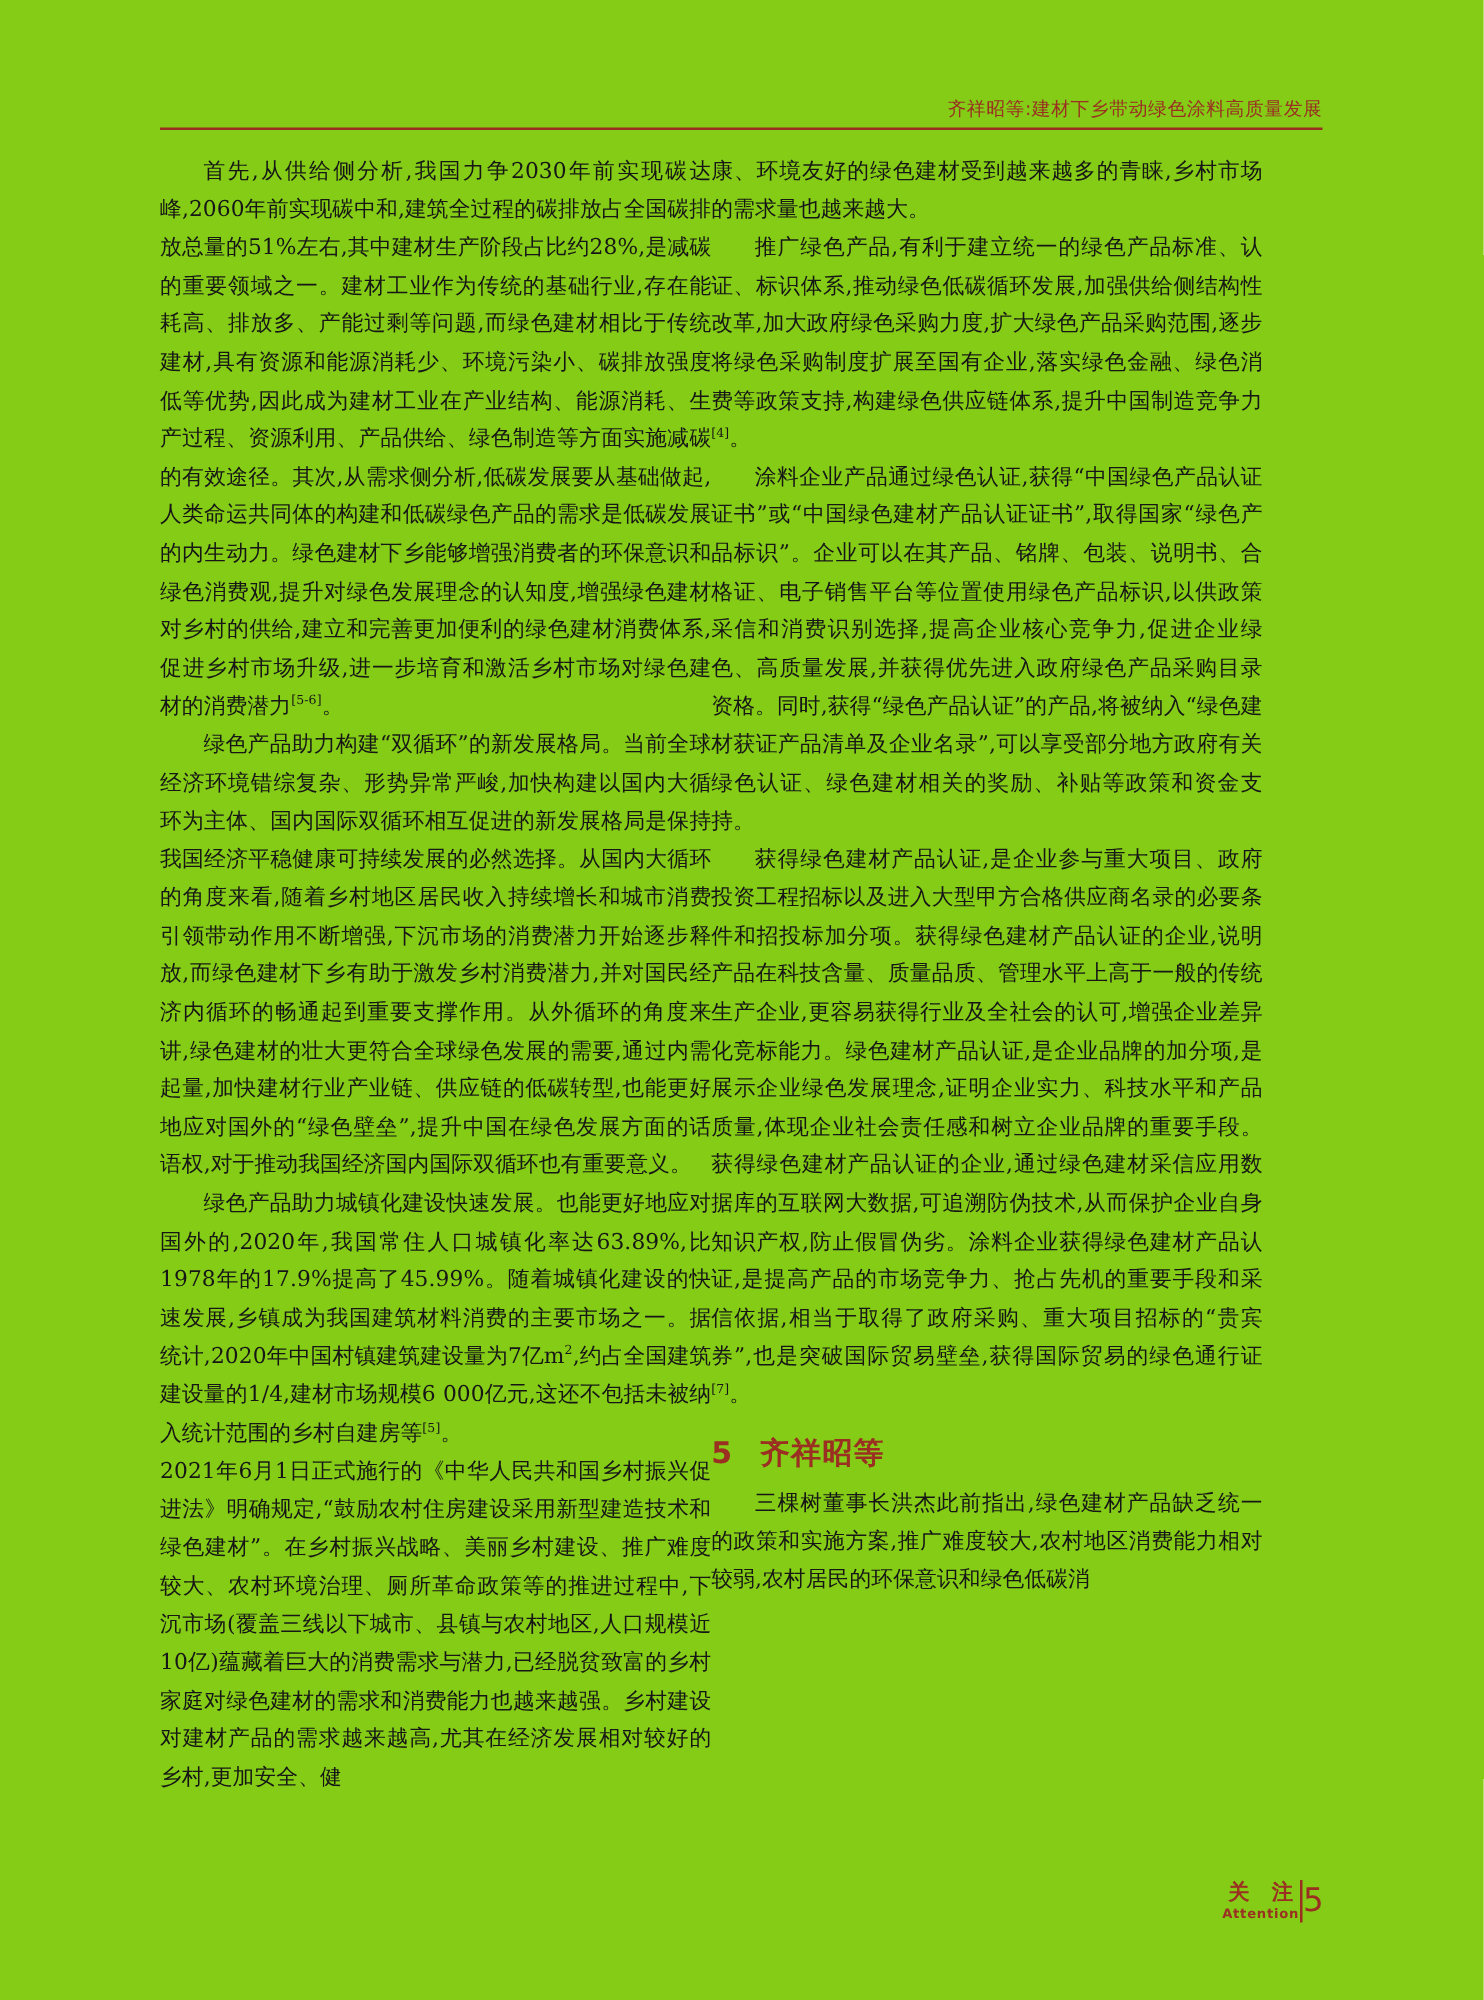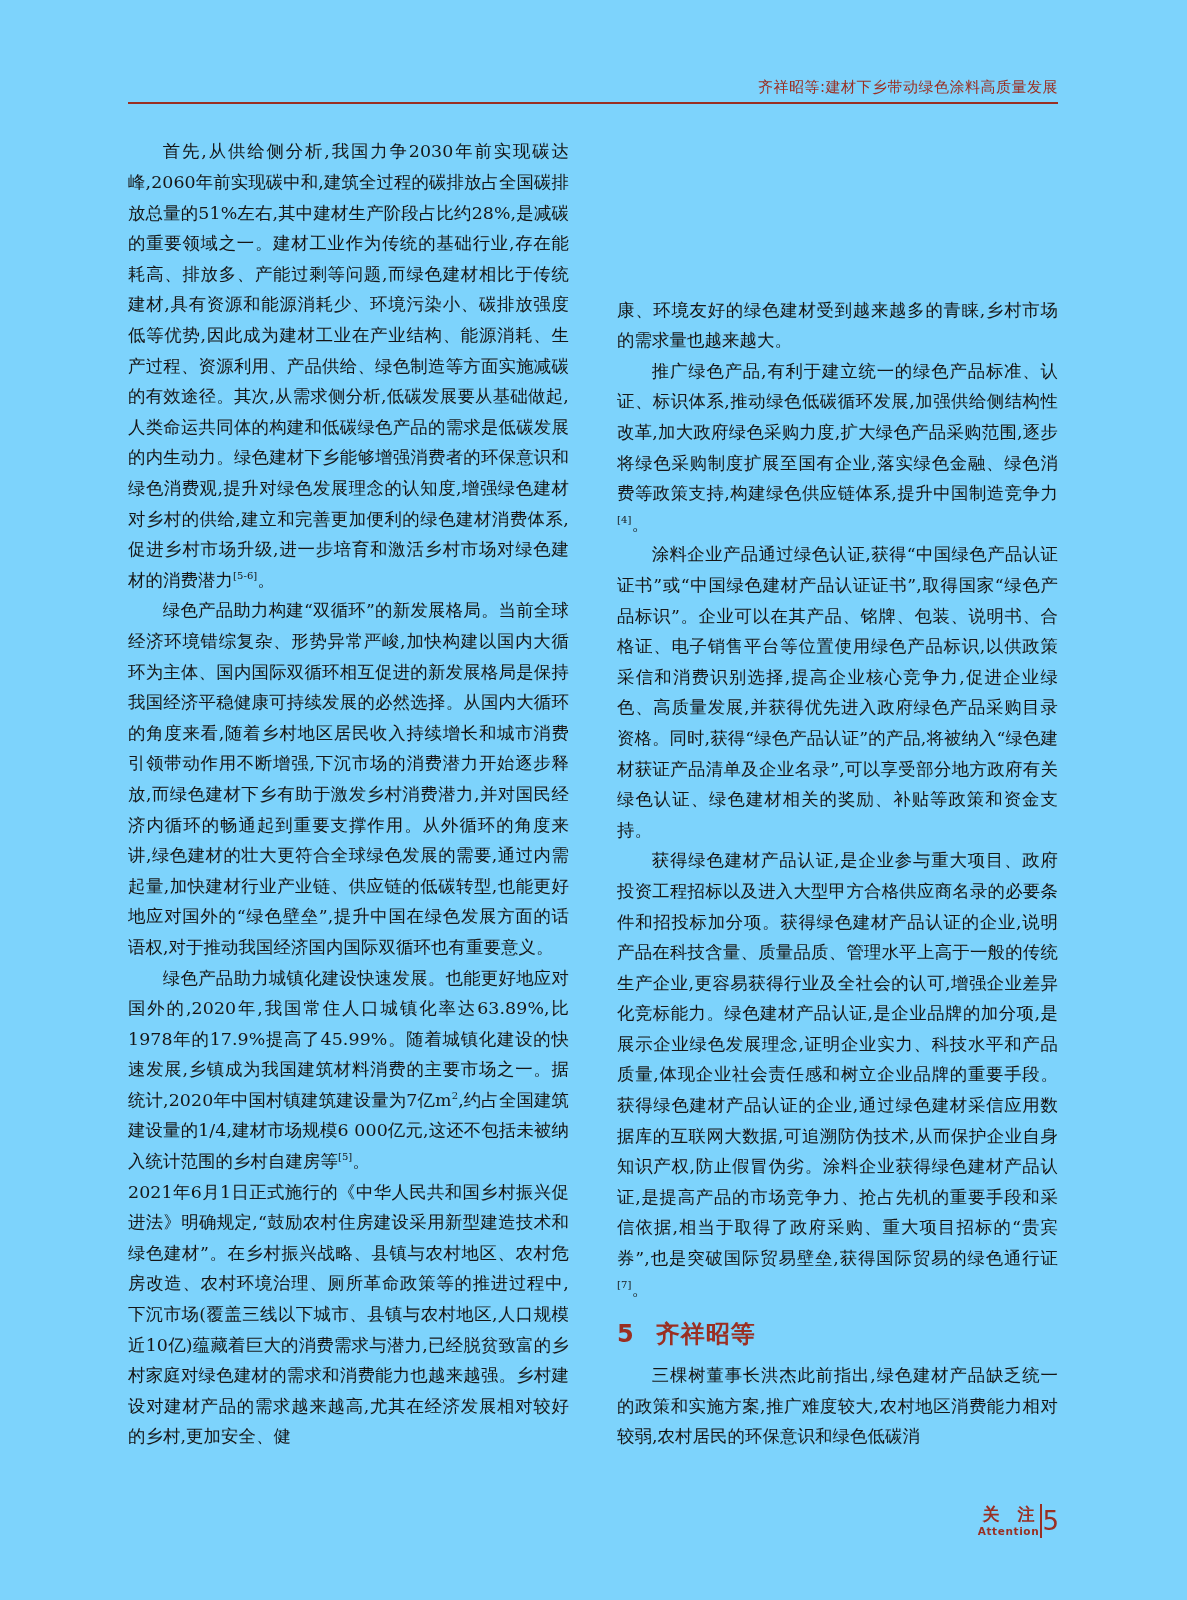--- a/index.html
+++ b/index.html
@@ -7,21 +7,21 @@
     padding: 0;
     background: #ffffff;
   }
   body {
     font-family: "DejaVu Serif", "Liberation Serif", serif;
   }
   .page {
     position: relative;
     width: 1187px;
     height: 1600px;
-    background: #7dd3fc;
+    background: #84cc16;
     box-sizing: border-box;
     overflow: hidden;
   }
   
   .header {
     position: absolute;
     top: 78px;
     left: 128px;
     width: 930px;
     height: 26px;
@@ -39,22 +39,20 @@
     font-family: "DejaVu Sans", "Liberation Sans", sans-serif;
   }
   
   .columns {
     position: absolute;
     top: 122px;
     left: 128px;
     width: 930px;
     height: 1330px;
     display: flex;
-    gap: 48px;
-    align-items: flex-end;
   }
   .col {
     width: 441px;
   }
   p.para {
     margin: 0 0 0 0;
     font-size: 17.4px;
     line-height: 30.6px;
     text-align: justify;
     text-justify: inter-ideograph;
@@ -138,21 +136,21 @@
   <div class="columns">
 
     <div class="col">
 
       <p class="para"><span>首先,从供给侧分析,我国力争2030年前实现碳达峰,2060年前实现碳中和,建筑全过程的碳排放占全国碳排放总量的51%左右,其中建材生产阶段占比约28%,是减碳的重要领域之一。建材工业作为传统的基础行业,存在能耗高、排放多、产能过剩等问题,而绿色建材相比于传统建材,具有资源和能源消耗少、环境污染小、碳排放强度低等优势,因此成为建材工业在产业结构、能源消耗、生产过程、资源利用、产品供给、绿色制造等方面实施减碳的有效途径。其次,从需求侧分析,低碳发展要从基础做起,人类命运共同体的构建和低碳绿色产品的需求是低碳发展的内生动力。绿色建材下乡能够增强消费者的环保意识和绿色消费观,提升对绿色发展理念的认知度,增强绿色建材对乡村的供给,建立和完善更加便利的绿色建材消费体系,促进乡村市场升级,进一步培育和激活乡村市场对绿色建材的消费潜力</span><sup>[5-6]</sup><span>。</span></p>
 
       <p class="para"><span>绿色产品助力构建“双循环”的新发展格局。当前全球经济环境错综复杂、形势异常严峻,加快构建以国内大循环为主体、国内国际双循环相互促进的新发展格局是保持我国经济平稳健康可持续发展的必然选择。从国内大循环的角度来看,随着乡村地区居民收入持续增长和城市消费引领带动作用不断增强,下沉市场的消费潜力开始逐步释放,而绿色建材下乡有助于激发乡村消费潜力,并对国民经济内循环的畅通起到重要支撑作用。从外循环的角度来讲,绿色建材的壮大更符合全球绿色发展的需要,通过内需起量,加快建材行业产业链、供应链的低碳转型,也能更好地应对国外的“绿色壁垒”,提升中国在绿色发展方面的话语权,对于推动我国经济国内国际双循环也有重要意义。</span></p>
 
       <p class="para"><span>绿色产品助力城镇化建设快速发展。也能更好地应对国外的,2020年,我国常住人口城镇化率达63.89%,比1978年的17.9%提高了45.99%。随着城镇化建设的快速发展,乡镇成为我国建筑材料消费的主要市场之一。据统计,2020年中国村镇建筑建设量为7亿m</span><sup>2</sup><span>,约占全国建筑建设量的1/4,建材市场规模6 000亿元,这还不包括未被纳入统计范围的乡村自建房等</span><sup>[5]</sup><span>。</span></p>
 
-      <p class="para cont"><span>2021年6月1日正式施行的《中华人民共和国乡村振兴促进法》明确规定,“鼓励农村住房建设采用新型建造技术和绿色建材”。在乡村振兴战略、县镇与农村地区、农村危房改造、农村环境治理、厕所革命政策等的推进过程中,下沉市场(覆盖三线以下城市、县镇与农村地区,人口规模近10亿)蕴藏着巨大的消费需求与潜力,已经脱贫致富的乡村家庭对绿色建材的需求和消费能力也越来越强。乡村建设对建材产品的需求越来越高,尤其在经济发展相对较好的乡村,更加安全、健</span></p>
+      <p class="para cont"><span>2021年6月1日正式施行的《中华人民共和国乡村振兴促进法》明确规定,“鼓励农村住房建设采用新型建造技术和绿色建材”。在乡村振兴战略、美丽乡村建设、推广难度较大、农村环境治理、厕所革命政策等的推进过程中,下沉市场(覆盖三线以下城市、县镇与农村地区,人口规模近10亿)蕴藏着巨大的消费需求与潜力,已经脱贫致富的乡村家庭对绿色建材的需求和消费能力也越来越强。乡村建设对建材产品的需求越来越高,尤其在经济发展相对较好的乡村,更加安全、健</span></p>
 
     </div>
 
     <div class="col">
 
       <p class="para cont"><span>康、环境友好的绿色建材受到越来越多的青睐,乡村市场的需求量也越来越大。</span></p>
 
       <p class="para"><span>推广绿色产品,有利于建立统一的绿色产品标准、认证、标识体系,推动绿色低碳循环发展,加强供给侧结构性改革,加大政府绿色采购力度,扩大绿色产品采购范围,逐步将绿色采购制度扩展至国有企业,落实绿色金融、绿色消费等政策支持,构建绿色供应链体系,提升中国制造竞争力</span><sup>[4]</sup><span>。</span></p>
 
       <p class="para"><span>涂料企业产品通过绿色认证,获得“中国绿色产品认证证书”或“中国绿色建材产品认证证书”,取得国家“绿色产品标识”。企业可以在其产品、铭牌、包装、说明书、合格证、电子销售平台等位置使用绿色产品标识,以供政策采信和消费识别选择,提高企业核心竞争力,促进企业绿色、高质量发展,并获得优先进入政府绿色产品采购目录资格。同时,获得“绿色产品认证”的产品,将被纳入“绿色建材获证产品清单及企业名录”,可以享受部分地方政府有关绿色认证、绿色建材相关的奖励、补贴等政策和资金支持。</span></p>

